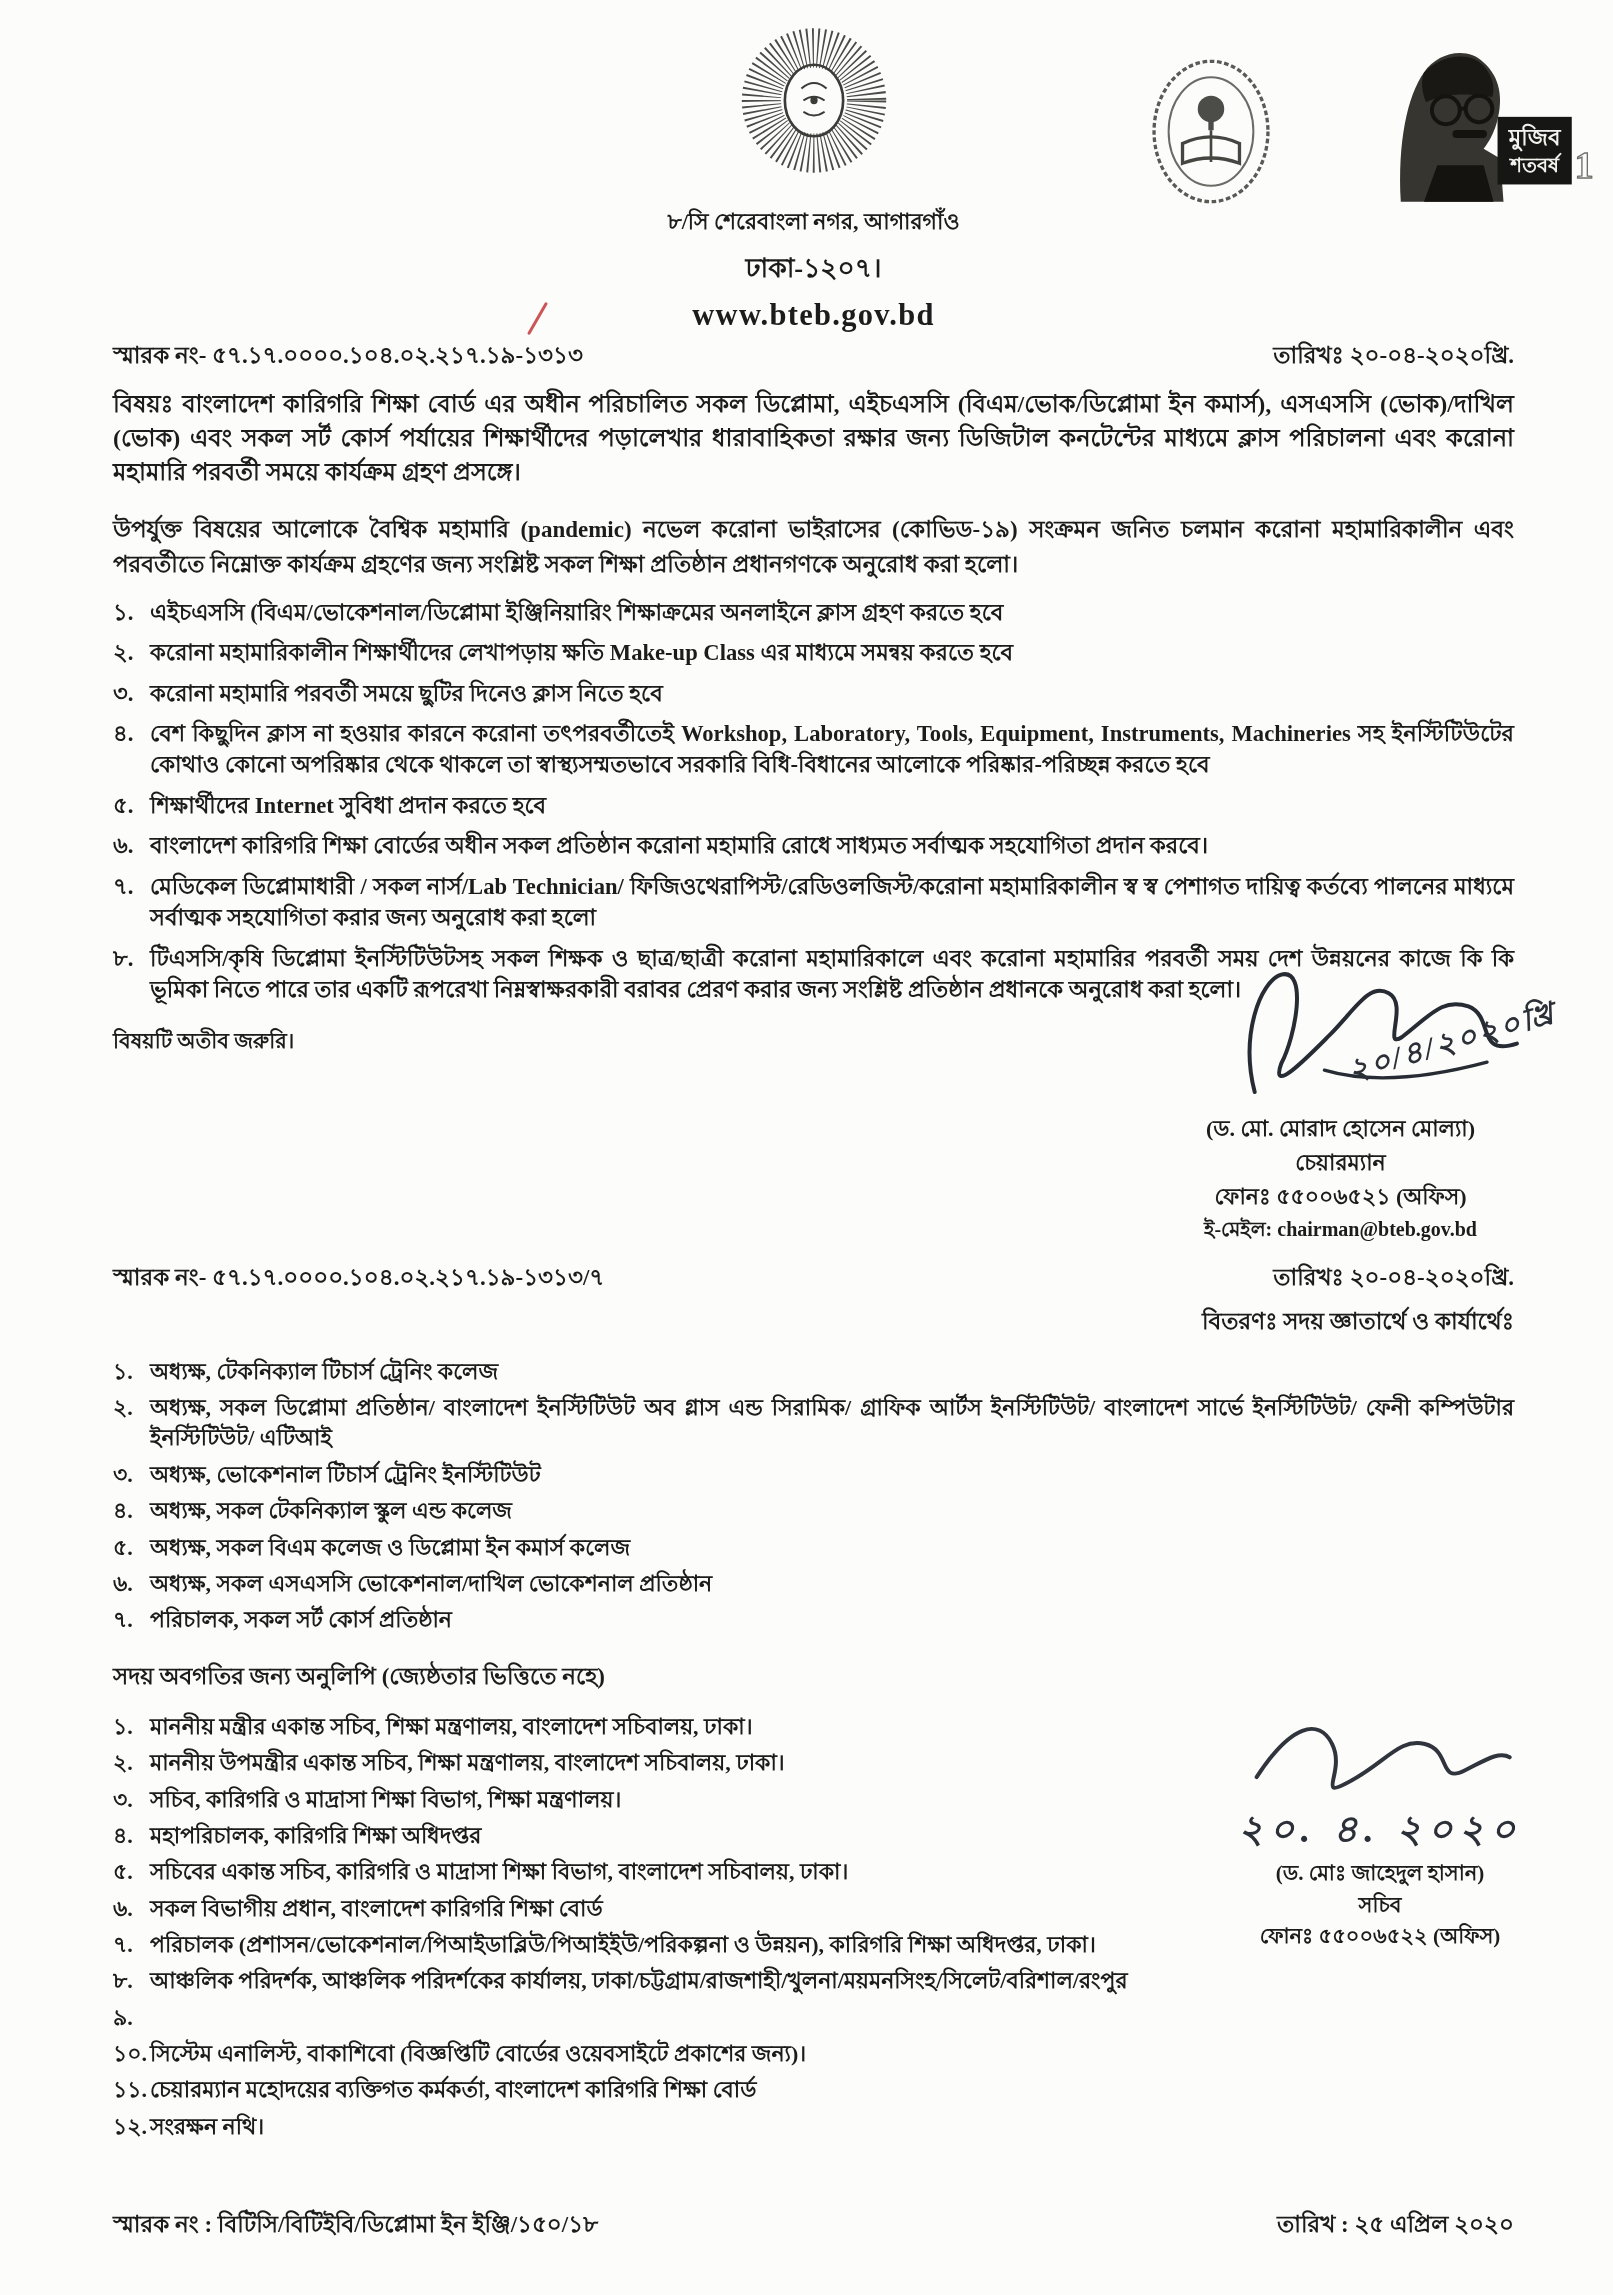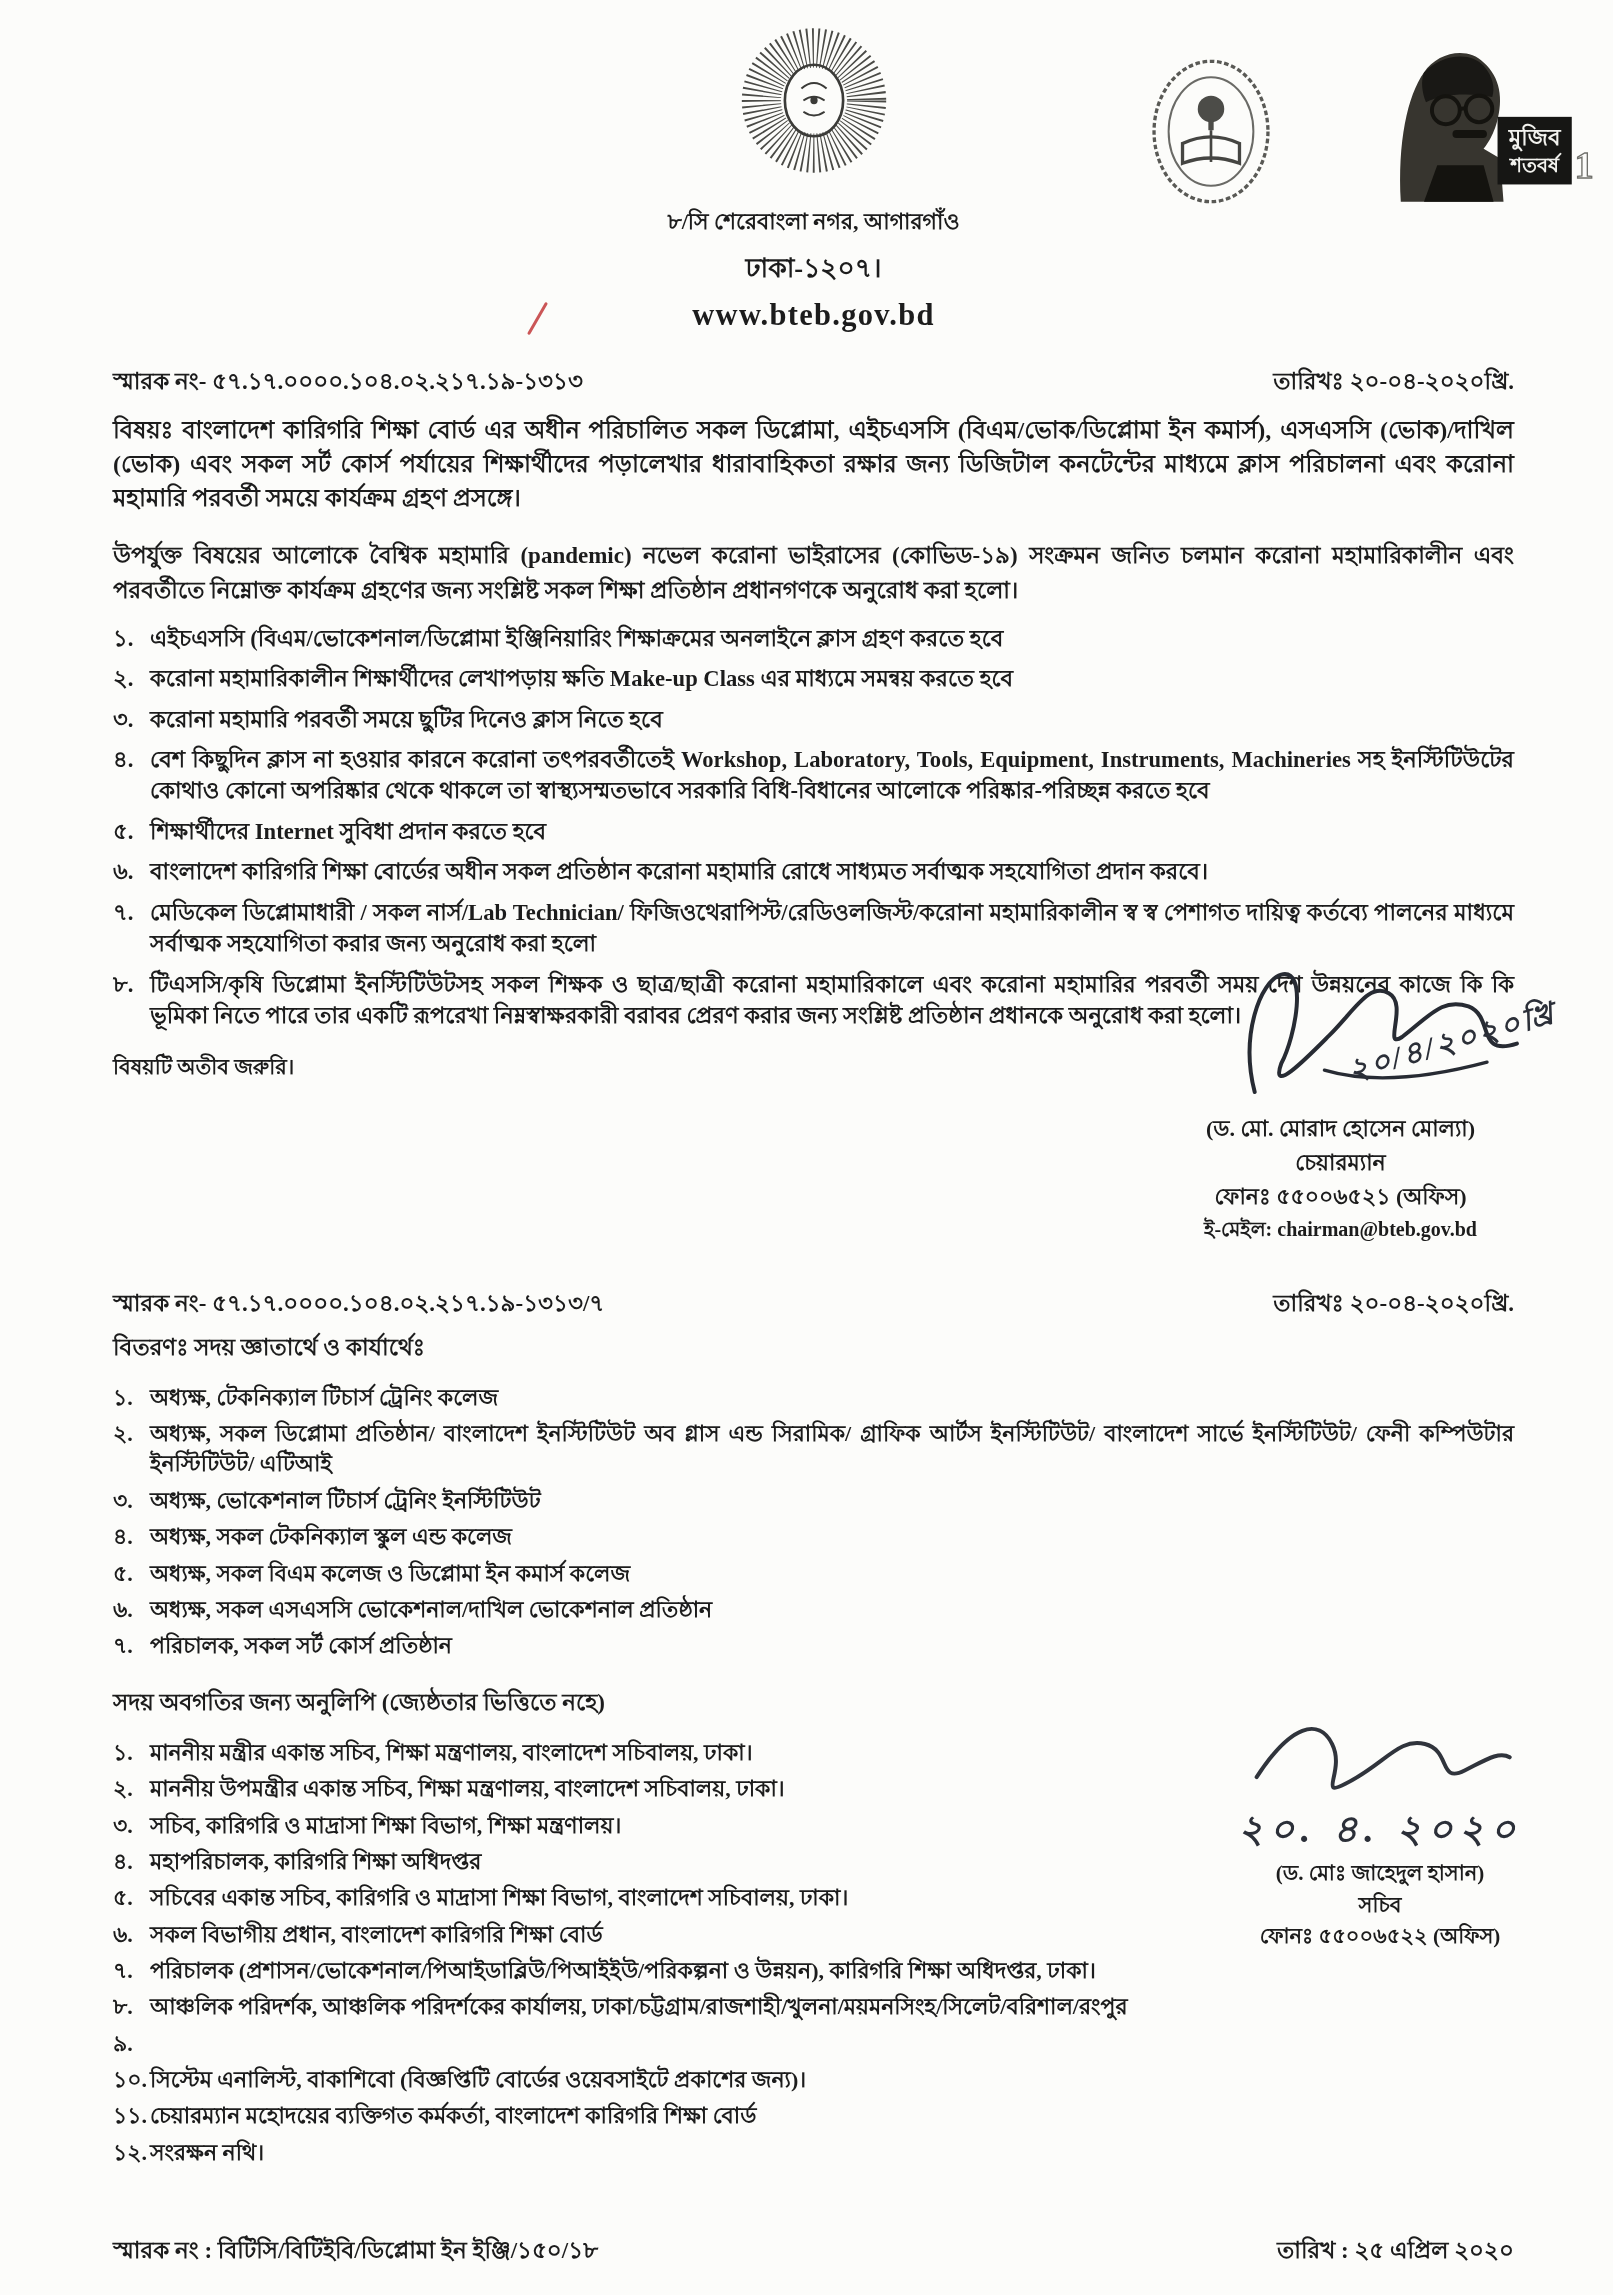--- a/index.html
+++ b/index.html
@@ -20,21 +20,21 @@
   .sunburst-wrap{display:inline-block;margin-top:9.3px;}
   .org-name{font-size:38px;font-weight:bold;margin:6.6px 0 0 0;letter-spacing:0.7px;}
   .org-addr{font-size:22px;font-weight:bold;margin-top:26px;}
   .org-city{font-size:26.5px;font-weight:bold;margin-top:6.6px;}
   .org-web{font-size:30.5px;font-weight:bold;margin-top:6.6px;letter-spacing:1.3px;}
   .logo-round{position:absolute;left:1035px;top:40px;}
   .logo-mujib{position:absolute;left:1248px;top:20px;}
 
   
   .memo-row{display:flex;justify-content:space-between;align-items:baseline;
-    font-size:23px;font-weight:bold;margin-top:30px;}
+    font-size:23px;font-weight:bold;margin-top:4px;}
   .memo-row .date{white-space:nowrap;}
   .red-mark{position:absolute;left:536px;top:300px;width:3.3px;height:37px;
     background:#c2383a;transform:rotate(30deg);border-radius:2px;opacity:.85;}
 
   
   .subject{font-size:24px;font-weight:bold;line-height:1.42;text-align:justify;margin:10.6px 0 0 0;}
   .intro{font-size:23px;font-weight:bold;line-height:1.5;text-align:justify;margin:24px 0 0 0;}
   .urgent{font-size:21px;font-weight:bold;margin:20px 0 0 0;}
 
   
@@ -153,21 +153,21 @@
       </div>
     </div>
 
     <p class="urgent">বিষয়টি অতীব জরুরি।</p>
 
     <div class="memo-row" style="margin-top:199px;gap:47px;">
       <span>স্মারক নং- ৫৭.১৭.০০০০.১০৪.০২.২১৭.১৯-১৩১৩/৭</span>
       <span class="date">তারিখঃ ২০-০৪-২০২০খ্রি.</span>
     </div>
 
-    <div class="section-head" style="margin-top:5.3px;">বিতরণঃ সদয় জ্ঞাতার্থে ও কার্যার্থেঃ</div>
+    <div class="section-head" style="margin-top:5.3px;text-align:right;">বিতরণঃ সদয় জ্ঞাতার্থে ও কার্যার্থেঃ</div>
 
     <div class="list tight">
       <div class="list-item">
         <span class="num">১.</span>
         <span class="txt">অধ্যক্ষ, টেকনিক্যাল টিচার্স ট্রেনিং কলেজ</span>
       </div>
       <div class="list-item">
         <span class="num">২.</span>
         <span class="txt">অধ্যক্ষ, সকল ডিপ্লোমা প্রতিষ্ঠান/ বাংলাদেশ ইনস্টিটিউট অব গ্লাস এন্ড সিরামিক/ গ্রাফিক আর্টস ইনস্টিটিউট/ বাংলাদেশ সার্ভে ইনস্টিটিউট/ ফেনী কম্পিউটার ইনস্টিটিউট/ এটিআই</span>
       </div>

